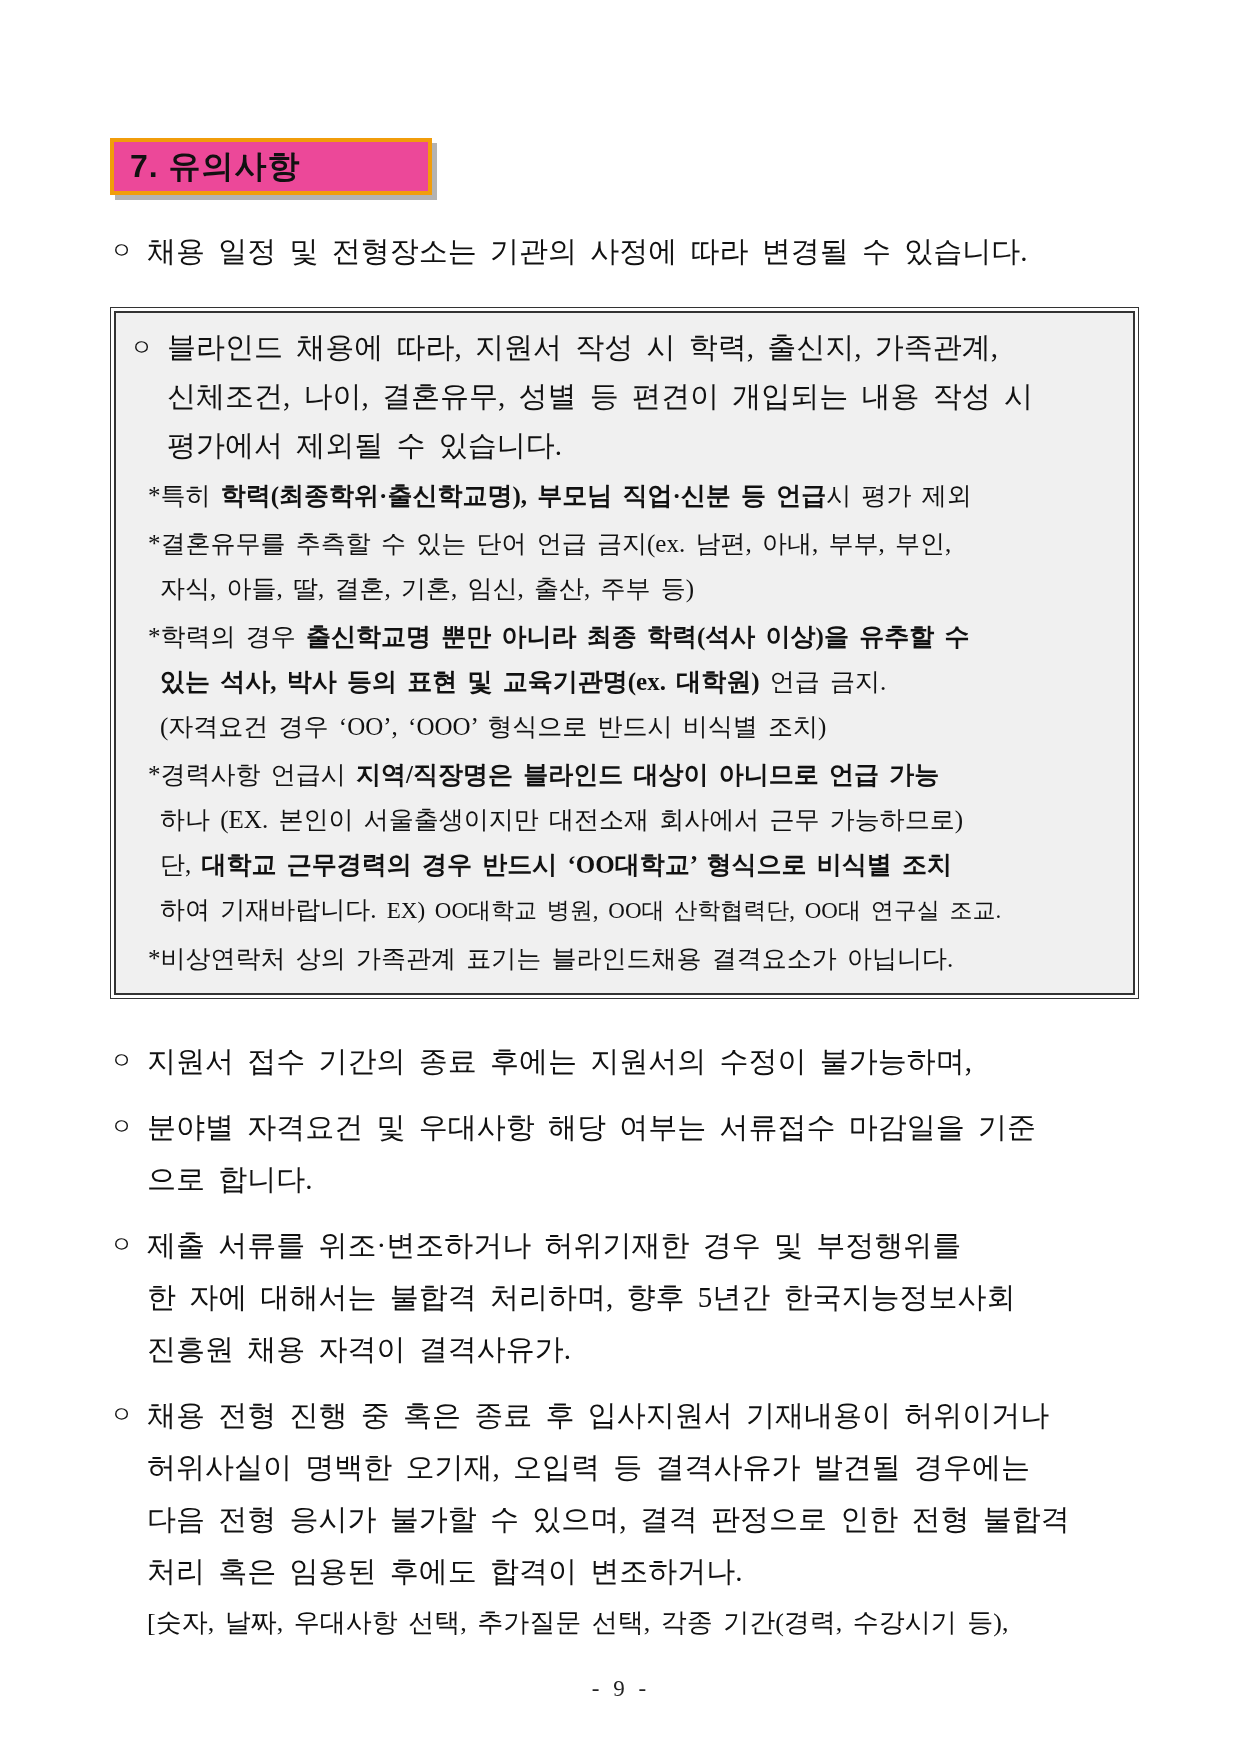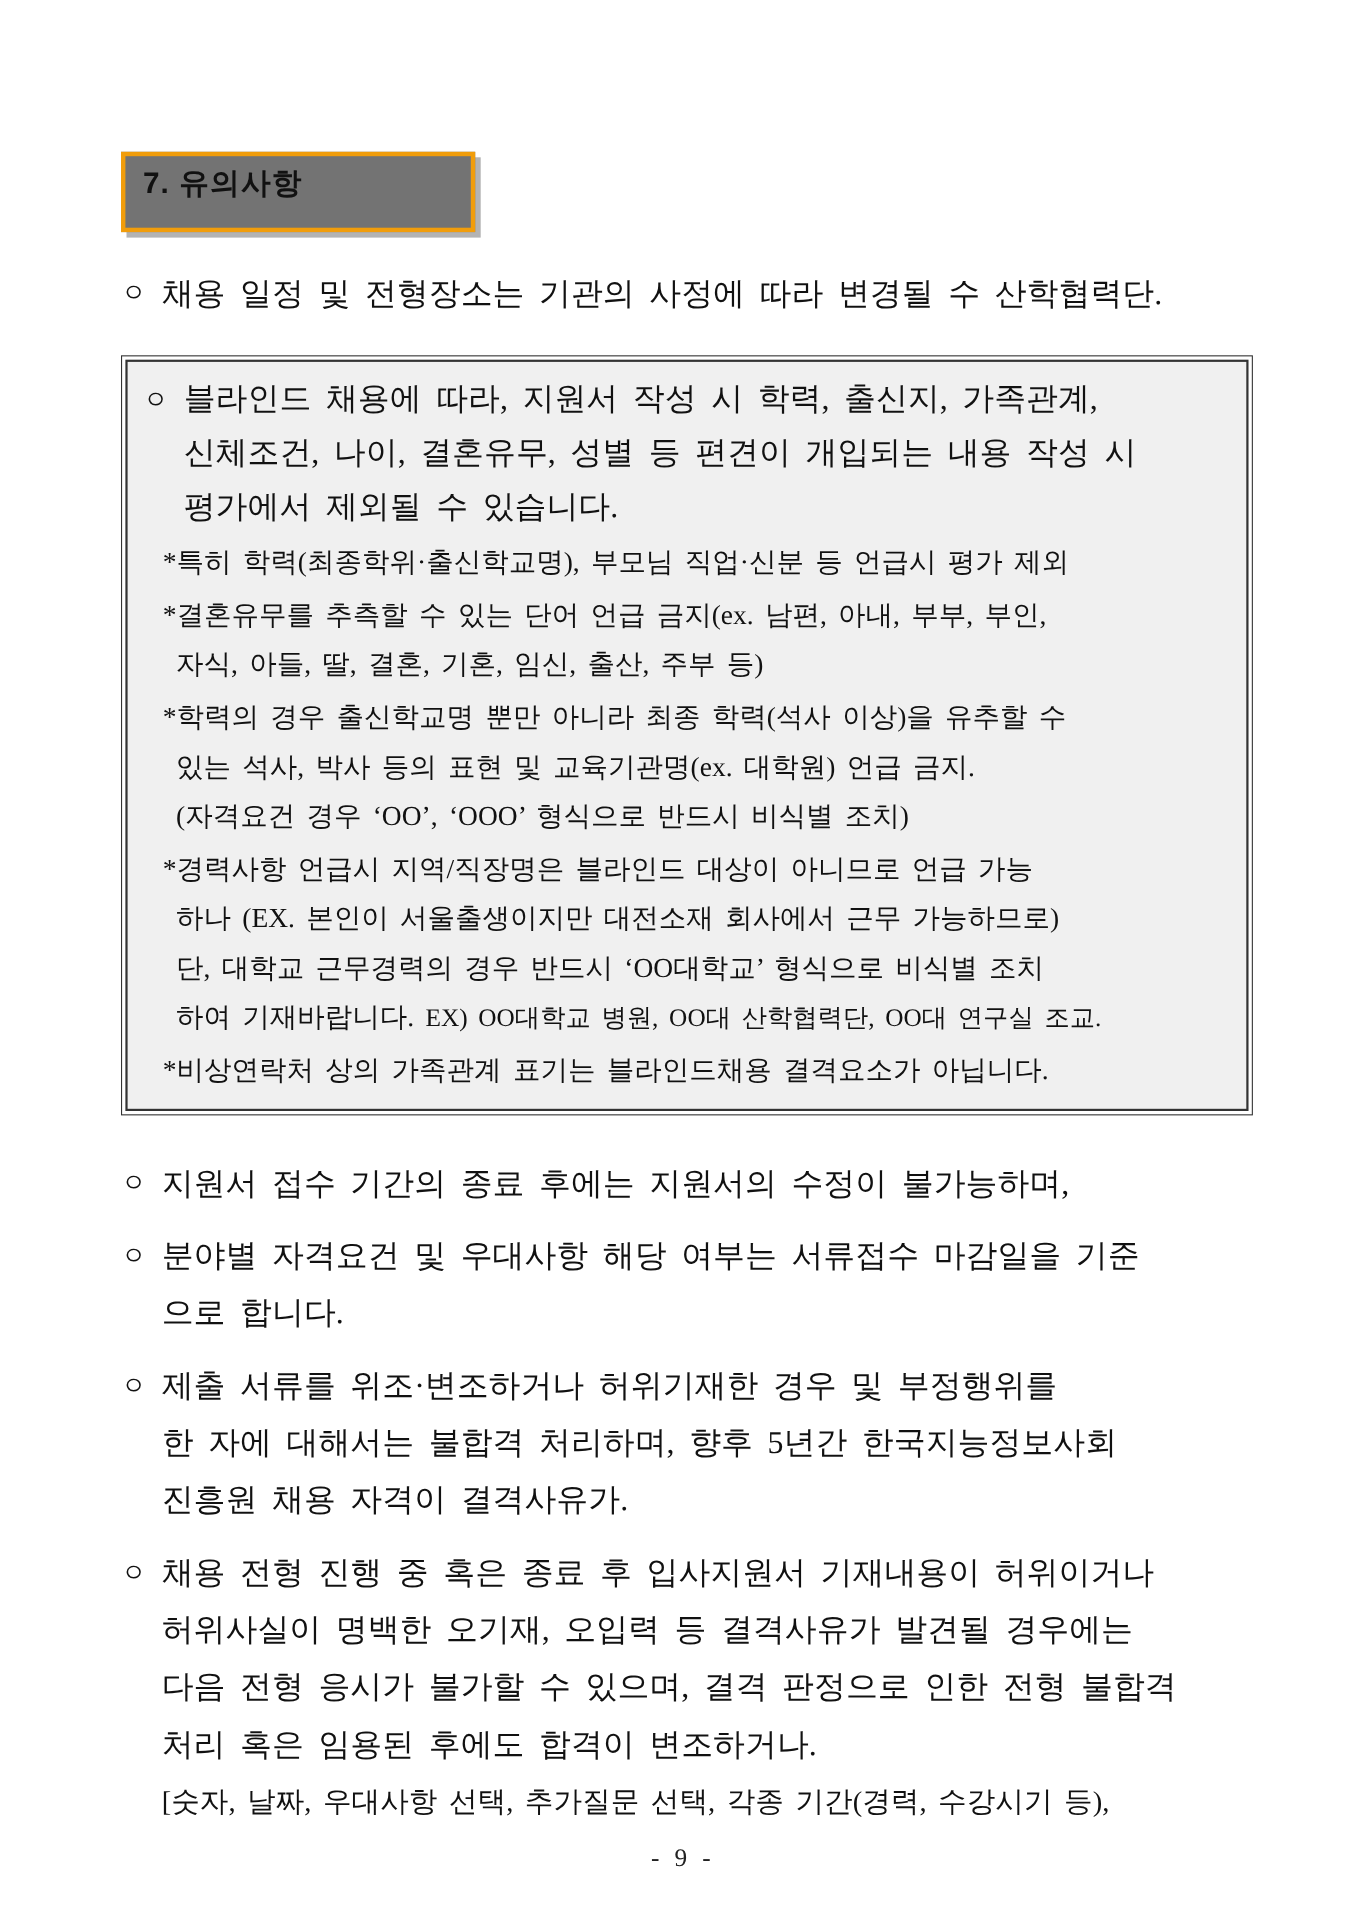--- a/index.html
+++ b/index.html
@@ -5,64 +5,64 @@
   html,body{margin:0;padding:0;}
   body{
     width:1239px;height:1752px;background:#ffffff;color:#111;
     font-family:"Liberation Serif", serif;
     position:relative;overflow:hidden;
   }
   .page{box-sizing:border-box;width:1239px;height:1752px;padding:138px 100px 0 110px;position:relative;}
 
   
   .title-box{
-    box-sizing:border-box;display:block;width:322px;height:73px;
-    background:#737373;border:4px solid #F19D0B;
+    box-sizing:border-box;display:block;width:322px;height:57px;
+    background:#ec4899;border:4px solid #F19D0B;
     box-shadow:5px 5px 0 #B3B3B3;
-    font-family:"Liberation Sans", sans-serif;font-weight:bold;font-size:27px;
+    font-family:"Liberation Sans", sans-serif;font-weight:bold;font-size:32px;
     line-height:49px;padding-left:16px;letter-spacing:1px;
   }
 
   
   .bullet{display:flex;margin-top:14px;font-size:29px;line-height:52px;word-spacing:6px;}
   .bullet .m{width:37px;flex:0 0 37px;font-size:23px;line-height:52px;}
   .bullet .t{flex:1;}
   .bullet .t .line{white-space:nowrap;}
   .b1{margin-top:30px;}
   .after-box{margin-top:36px;}
   .small-line{font-size:26px;word-spacing:4px;}
 
   
   .box{border:1px solid #333;padding:3px;margin-top:30px;background:#fff;}
   .box-inner{border:2px solid #333;background:#F0F0F0;padding:10px 16px 12px 14px;}
   .boxpara{margin-top:0;font-size:29px;line-height:49px;word-spacing:6px;}
   .boxpara .m{line-height:49px;}
   .note{font-size:25px;line-height:45px;margin-left:18px;margin-top:3px;word-spacing:4px;}
   .note .cont{margin-left:12px;}
-  .b{font-weight:normal;}
+  .b{font-weight:bold;}
   .sm{font-size:23px;}
 
   
   .page-number{
     position:absolute;left:0;right:0;top:1676px;text-align:center;
     font-size:23px;letter-spacing:1px;word-spacing:6px;color:#222;
   }
 </style>
 </head>
 <body>
 
 <div class="page">
 
   <div class="title-box">
     <span>7. 유의사항</span>
   </div>
 
   <div class="bullet b1">
     <span class="m">ㅇ</span>
-    <div class="t">채용 일정 및 전형장소는 기관의 사정에 따라 변경될 수 산학협력단.</div>
+    <div class="t">채용 일정 및 전형장소는 기관의 사정에 따라 변경될 수 있습니다.</div>
   </div>
 
   <div class="box">
     <div class="box-inner">
 
       <div class="bullet boxpara">
         <span class="m">ㅇ</span>
         <div class="t">
           <div class="line">블라인드 채용에 따라, 지원서 작성 시 학력, 출신지, 가족관계,</div>
           <div class="line">신체조건, 나이, 결혼유무, 성별 등 편견이 개입되는 내용 작성 시</div>

